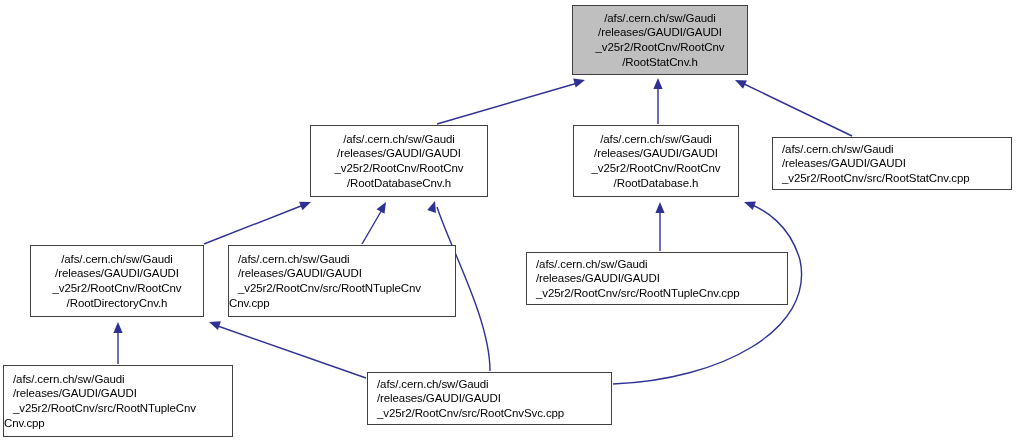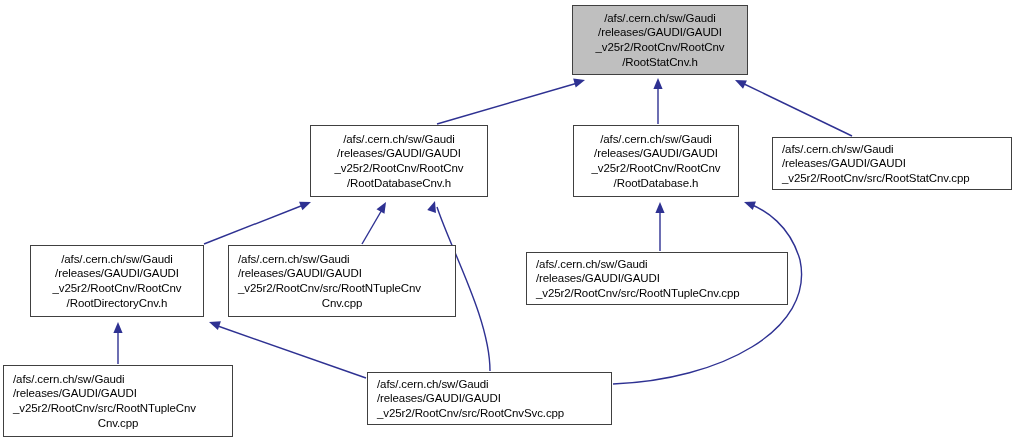--- a/index.html
+++ b/index.html
@@ -40,21 +40,21 @@
   .node.root {
     background: #bfbfbf;
     border: 1px solid #404040;
   }
   .node .ln {
     display: block;
   }
   .node.center .ln { text-align: center; }
   .node.left .ln   { text-align: left; padding-left: 9px; }
   .node.leftlast .ln { text-align: left; padding-left: 9px; }
-  .node.leftlast .ln.last { text-align: center; padding-left: 0; }
+  .node.leftlast .ln.last { padding-left: 0; }
 </style>
 </head>
 <body>
 
 <div id="graph">
   <svg id="edges" viewBox="0 0 1020 443" xmlns="http://www.w3.org/2000/svg">
       <g>
         <path d="M 437,124 L 581,82" fill="none" stroke="#2e3192" stroke-width="1.4"></path>
         <polygon points="0,0 -11,4.6 -11,-4.6" fill="#2e3192" transform="translate(585,80) rotate(-16)"></polygon>
       </g>

